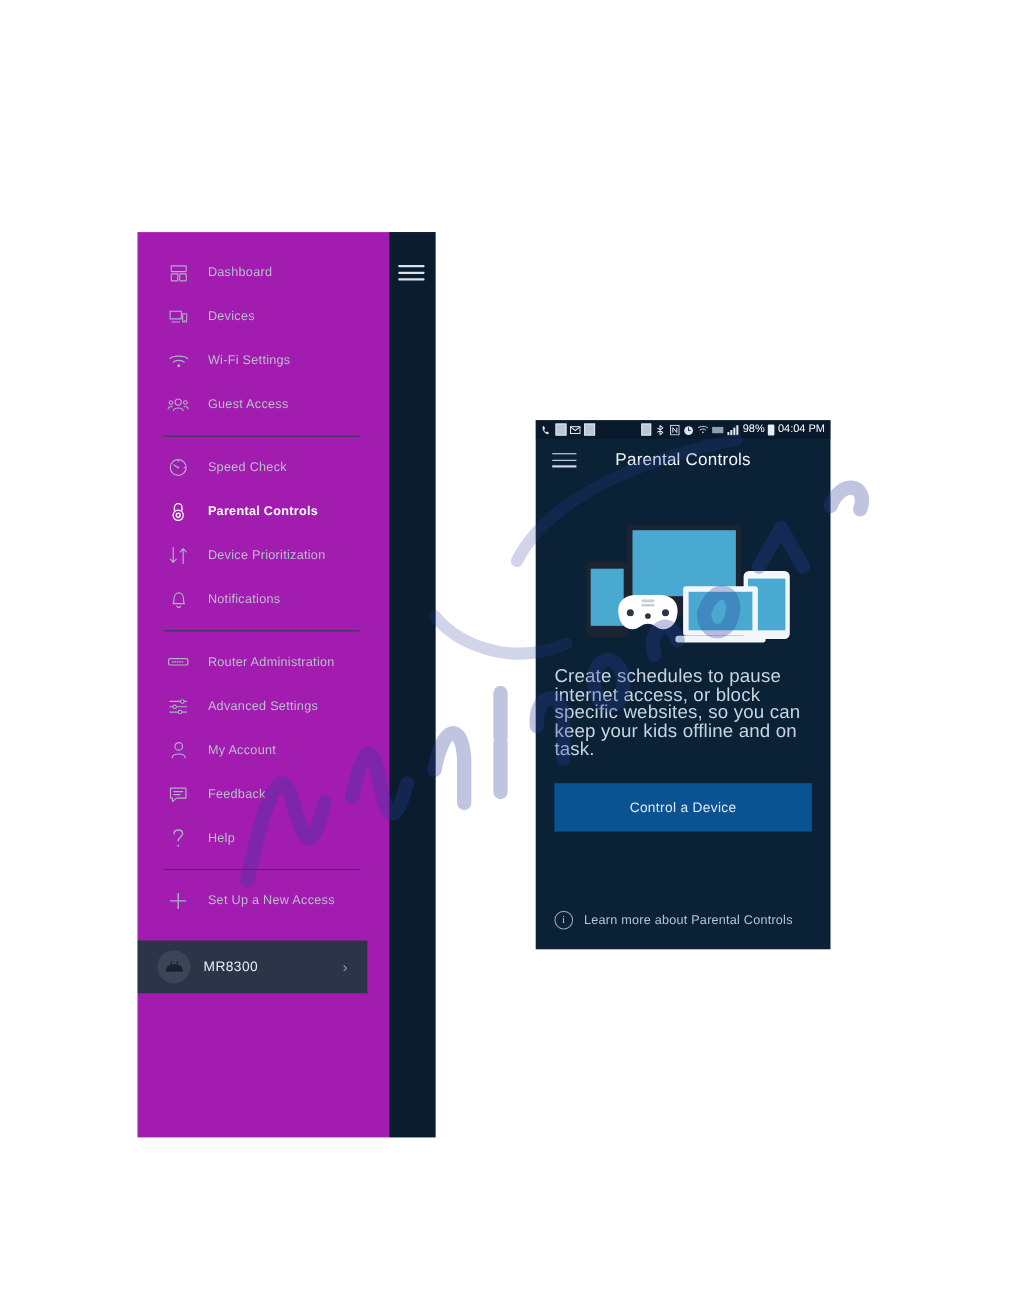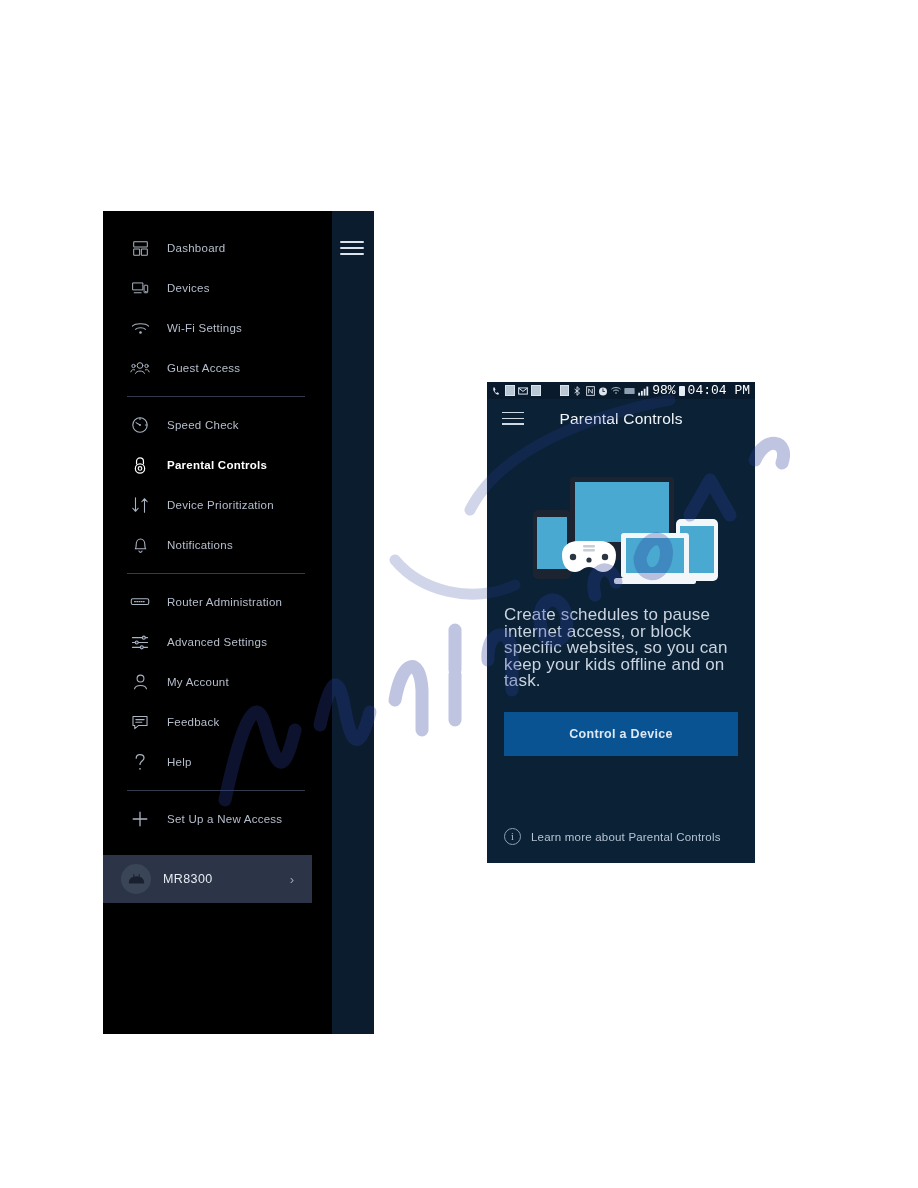--- a/index.html
+++ b/index.html
@@ -17,23 +17,23 @@
     left:170px;top:330px;
     width:620px;height:560px;
     pointer-events:none;
     z-index:5;
   }
   .watermark svg{width:100%;height:100%;}
 
   
   #side-panel{
     position:absolute;
-    left:103px;top:211px;
+    left:125px;top:211px;
     width:271px;height:823px;
-    background:#000000;
+    background:#a21caf;
     overflow:hidden;
     z-index:2;
   }
   #side-panel .dark-strip{
     position:absolute;right:0;top:0;
     width:42px;height:100%;
     background:#0a1c2e;
   }
   .menu-list{
     position:absolute;left:0;top:0;
@@ -131,21 +131,21 @@
     display:inline-flex;align-items:center;justify-content:center;
     width:10px;height:10px;
     color:#e8eef5;
   }
   .sb-box{
     width:9px;height:9px;
     border:1px solid #dbe3ec;
     background:#b9c6d4;
     display:inline-block;
   }
-  .sb-txt{font-size:13px;color:#ffffff;letter-spacing:0;font-family:Liberation Mono, monospace;}
+  .sb-txt{font-size:10px;color:#ffffff;letter-spacing:0;}
   .sb-batt{
     width:6px;height:10px;background:#e8eef5;display:inline-block;
     border-radius:1px;
   }
 
   #appbar{
     height:40px;
     display:flex;align-items:center;
     position:relative;
   }
@@ -177,21 +177,20 @@
   }
 
   #cta{
     margin:22px 17px 0 17px;
     height:44px;
     background:#0a5393;
     display:flex;align-items:center;justify-content:center;
     color:#dce8f4;
     font-size:12.5px;
     letter-spacing:.3px;
-    font-weight:bold;
   }
 
   #learn{
     position:absolute;
     left:17px;bottom:18px;
     display:flex;align-items:center;
     color:#b6c4d3;font-size:11.5px;letter-spacing:.2px;
   }
   #learn .info{
     width:15px;height:15px;border-radius:50%;

